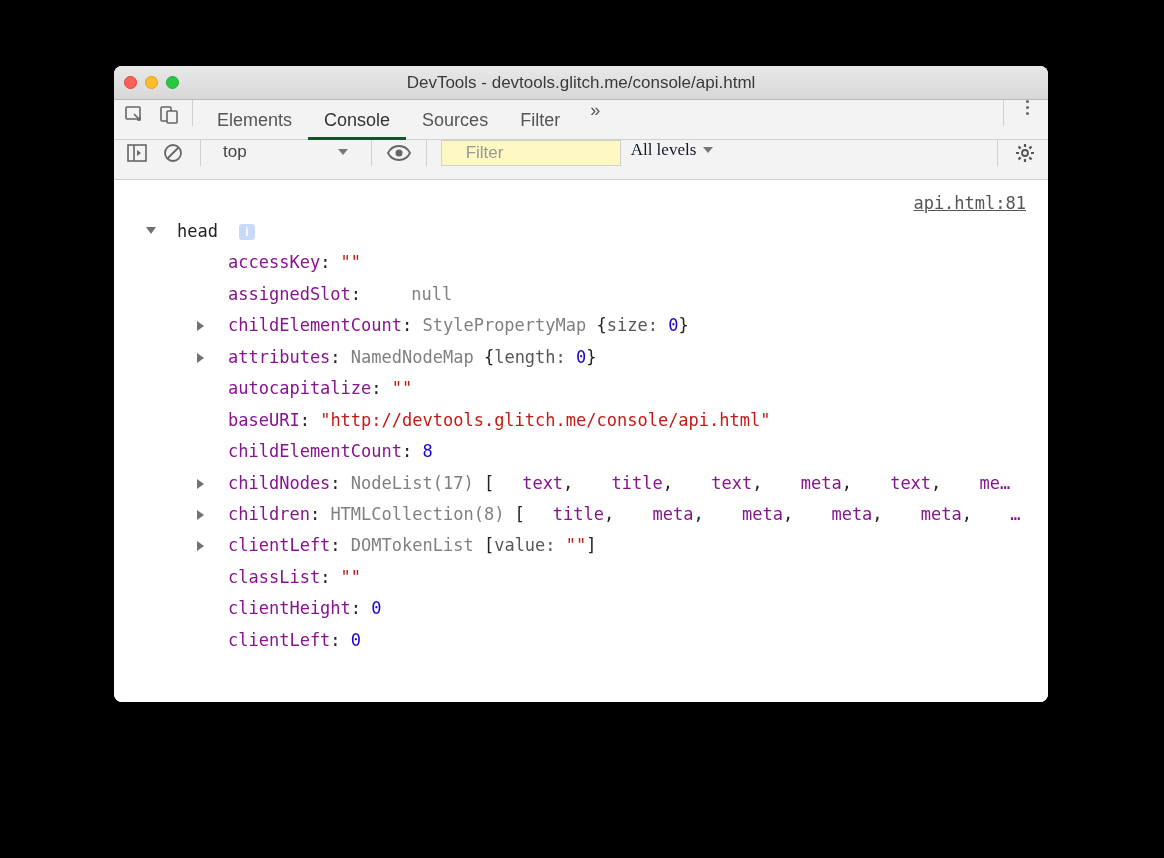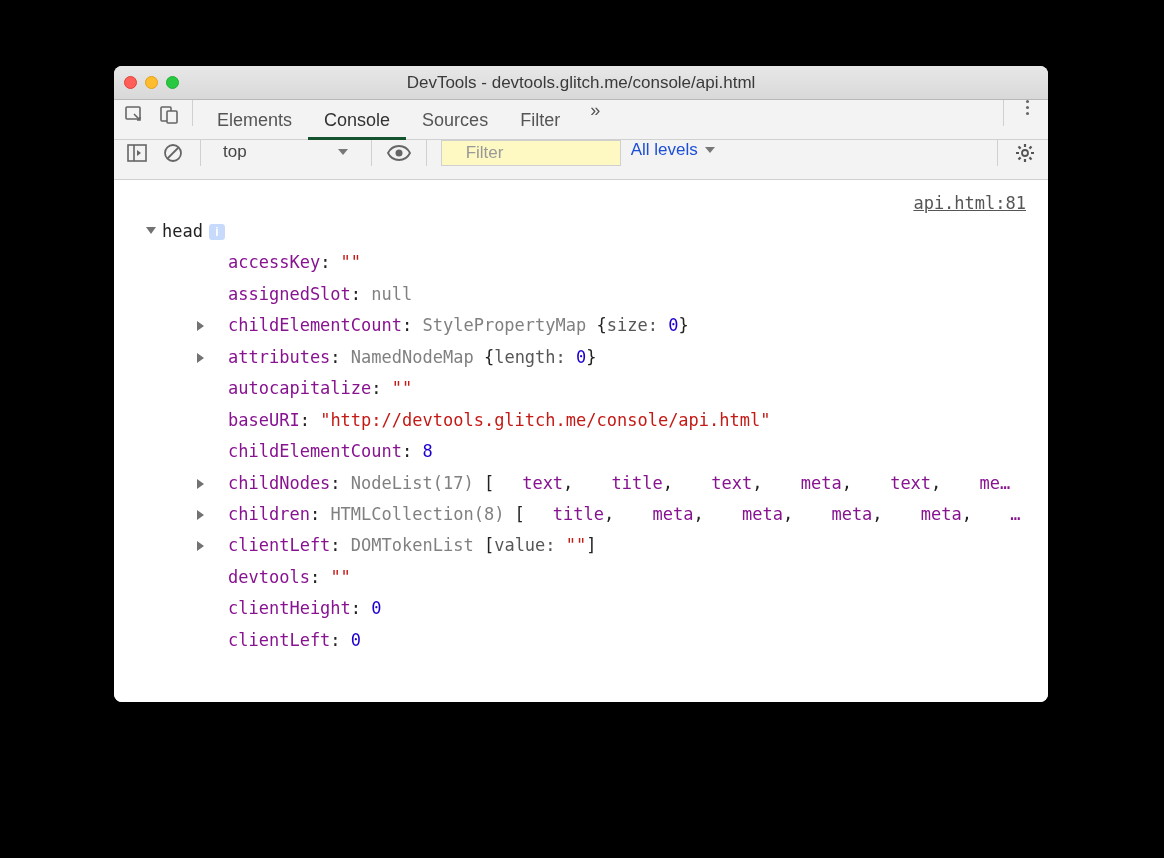--- a/index.html
+++ b/index.html
@@ -115,21 +115,22 @@
     height: 26px;
     width: 180px;
     padding: 0 24px;
     font-size: 17px;
     color: #888;
     font-family: inherit;
   }
   .filter-input::placeholder { color: #999; }
   .level-select {
     display: flex; align-items: center; gap: 6px;
-    color: #1d4ed8;
+    color: #0f172a;
+    font-family: Liberation Serif, serif;
   }
   .toolbar .spacer { flex: 1; }
 
   .content {
     flex: 1;
     background: #fff;
     font-family: Menlo, Consolas, monospace;
     font-size: 17px;
     line-height: 1.85;
     overflow: hidden;
@@ -144,21 +145,21 @@
     font-family: Menlo, Consolas, monospace;
     font-size: 17px;
   }
   .obj {
     padding: 36px 10px 0 32px;
   }
   .obj-header {
     color: #222;
     display: flex;
     align-items: center;
-    gap: 2px;
+    gap: 17px;
   }
   .disclosure {
     display: inline-block;
     width: 0; height: 0;
     border-left: 5px solid transparent;
     border-right: 5px solid transparent;
     border-top: 7px solid #727272;
     margin-right: 4px;
     margin-bottom: 2px;
   }
@@ -192,21 +193,21 @@
     overflow: hidden;
   }
   .prop .arrow {
     display: inline-block;
     width: 14px;
   }
   .k { color: #881391; margin-left: 18px; }
   .colon { color: #222; }
   .v-str { color: #c41a16; }
   .v-num { color: #1c00cf; }
-  .v-null { color: #808080; }
+  .v-null { color: #808080; margin-left: 40px; }
   .v-type { color: #808080; }
   .v-brace { color: #222; }
   .v-inner-key { color: #565656; }
   .v-inner-node { color: #881391; margin-left: 28px; }
 </style>
 </head>
 <body>
 
 <div class="window">
 
@@ -318,20 +319,20 @@
           <div class="prop"><span class="arrow"></span><span class="k">accessKey</span><span class="colon">: </span><span class="v-str">""</span></div>
           <div class="prop"><span class="arrow"></span><span class="k">assignedSlot</span><span class="colon">: </span><span class="v-null">null</span></div>
           <div class="prop"><span class="arrow"><span class="disclosure right"></span></span><span class="k">childElementCount</span><span class="colon">: </span><span class="v-type">StylePropertyMap </span><span class="v-brace">{</span><span class="v-inner-key">size: </span><span class="v-num">0</span><span class="v-brace">}</span></div>
           <div class="prop"><span class="arrow"><span class="disclosure right"></span></span><span class="k">attributes</span><span class="colon">: </span><span class="v-type">NamedNodeMap </span><span class="v-brace">{</span><span class="v-inner-key">length: </span><span class="v-num">0</span><span class="v-brace">}</span></div>
           <div class="prop"><span class="arrow"></span><span class="k">autocapitalize</span><span class="colon">: </span><span class="v-str">""</span></div>
           <div class="prop"><span class="arrow"></span><span class="k">baseURI</span><span class="colon">: </span><span class="v-str">"http://devtools.glitch.me/console/api.html"</span></div>
           <div class="prop"><span class="arrow"></span><span class="k">childElementCount</span><span class="colon">: </span><span class="v-num">8</span></div>
           <div class="prop"><span class="arrow"><span class="disclosure right"></span></span><span class="k">childNodes</span><span class="colon">: </span><span class="v-type">NodeList(17) </span><span class="v-brace">[</span><span class="v-inner-node">text</span><span class="v-brace">, </span><span class="v-inner-node">title</span><span class="v-brace">, </span><span class="v-inner-node">text</span><span class="v-brace">, </span><span class="v-inner-node">meta</span><span class="v-brace">, </span><span class="v-inner-node">text</span><span class="v-brace">, </span><span class="v-inner-node">me…</span></div>
           <div class="prop"><span class="arrow"><span class="disclosure right"></span></span><span class="k">children</span><span class="colon">: </span><span class="v-type">HTMLCollection(8) </span><span class="v-brace">[</span><span class="v-inner-node">title</span><span class="v-brace">, </span><span class="v-inner-node">meta</span><span class="v-brace">, </span><span class="v-inner-node">meta</span><span class="v-brace">, </span><span class="v-inner-node">meta</span><span class="v-brace">, </span><span class="v-inner-node">meta</span><span class="v-brace">, </span><span class="v-inner-node">…</span></div>
           <div class="prop"><span class="arrow"><span class="disclosure right"></span></span><span class="k">clientLeft</span><span class="colon">: </span><span class="v-type">DOMTokenList </span><span class="v-brace">[</span><span class="v-inner-key">value: </span><span class="v-str">""</span><span class="v-brace">]</span></div>
-          <div class="prop"><span class="arrow"></span><span class="k">devtools</span><span class="colon">: </span><span class="v-str">""</span></div>
+          <div class="prop"><span class="arrow"></span><span class="k">classList</span><span class="colon">: </span><span class="v-str">""</span></div>
           <div class="prop"><span class="arrow"></span><span class="k">clientHeight</span><span class="colon">: </span><span class="v-num">0</span></div>
           <div class="prop"><span class="arrow"></span><span class="k">clientLeft</span><span class="colon">: </span><span class="v-num">0</span></div>
         </div>
     </div>
   </div>
 
 </div>
 
 </body></html>

